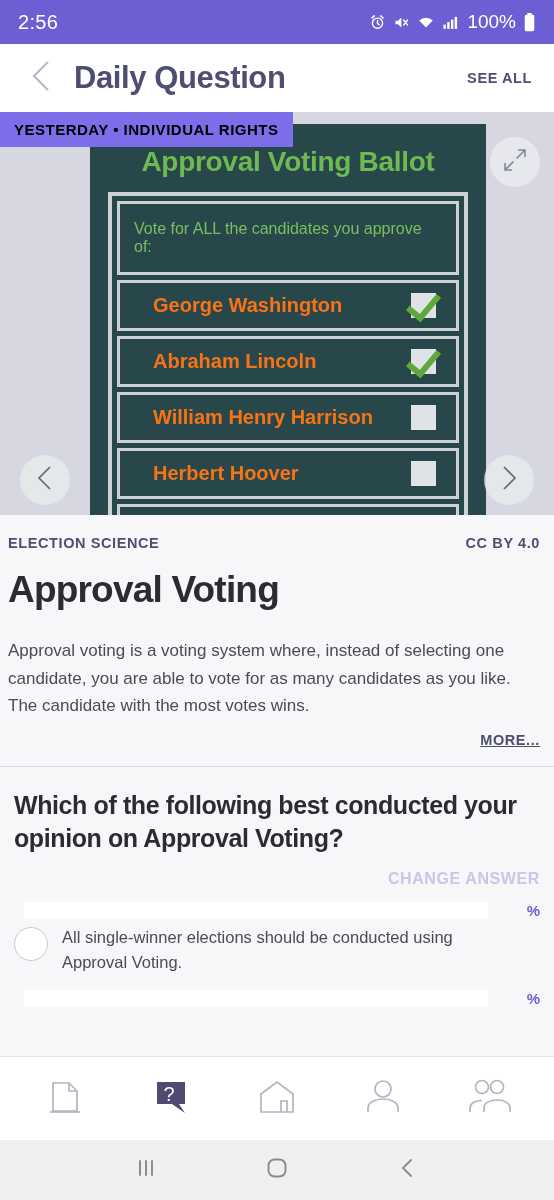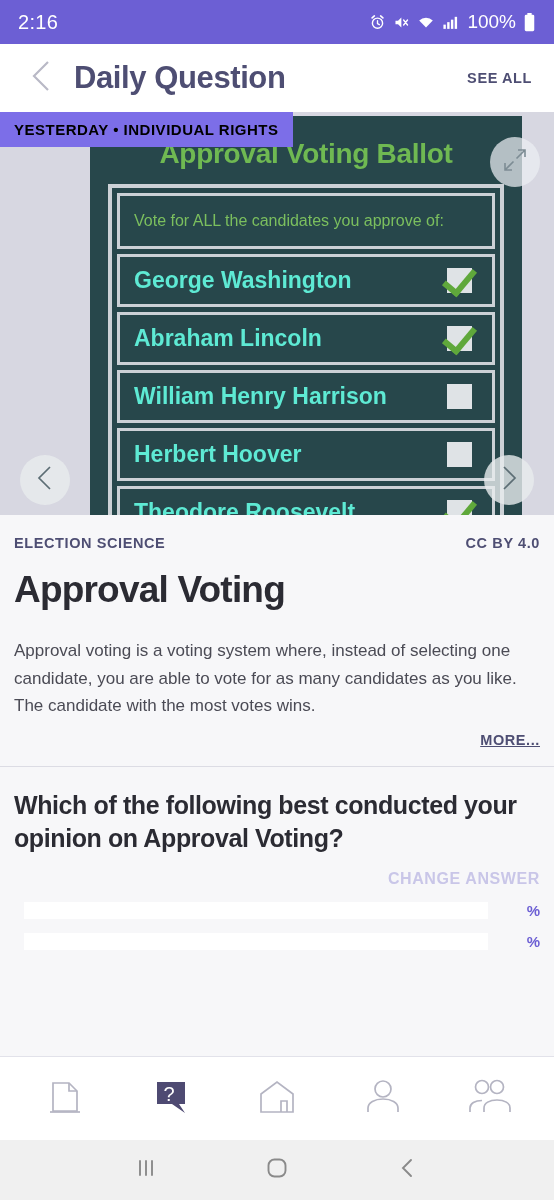--- a/index.html
+++ b/index.html
@@ -32,40 +32,40 @@
     margin-left:16px; letter-spacing:-0.4px;
   }
   .see-all {
     position:absolute; right:22px; top:50%; transform:translateY(-50%);
     font-size:14.5px; font-weight:bold; color:#4e4e73; letter-spacing:.6px;
   }
 
   
   .hero { position:relative; flex:0 0 403px; height:403px; background:#d7d7e1; overflow:hidden; }
   .hero-img {
-    position:absolute; left:90px; top:4px; width:432px; height:403px;
+    position:absolute; left:90px; top:12px; width:396px; height:403px;
     background:#27474b;
   }
   .ballot-title {
     color:#6fb952; font-size:28px; font-weight:bold;
     text-align:center; padding-top:22px; letter-spacing:-0.3px;
   }
   .ballot-box {
     margin:14px 18px 0 18px; border:4px solid #ccd1d6;
     padding:5px; display:flex; flex-direction:column; gap:5px;
   }
   .ballot-prompt {
     border:3px solid #ccd1d6; color:#7bbf5e; font-size:16px;
     padding:16px 14px; font-weight:500;
   }
   .ballot-row {
     border:3px solid #ccd1d6; display:flex; align-items:center;
     justify-content:space-between; padding:10px 14px; position:relative;
   }
-  .ballot-name { color:#5eead4; font-size:23px; font-weight:600; }
+  .ballot-name { color:#f97316; font-size:20px; font-weight:600;margin-left:19px; }
   .cbox { width:25px; height:25px; background:#dfe3e6; position:relative; margin-right:6px; }
   .cbox.checked::after {
     content:""; position:absolute; left:3px; top:-5px; width:13px; height:26px;
     border:solid #5fa83b; border-width:0 6px 6px 0; transform:rotate(40deg);
   }
 
   .badge {
     position:absolute; left:0; top:0; background:#7c6ee8; color:#000000;
     font-size:15px; font-weight:bold; letter-spacing:.5px;
     padding:9px 14px 9px 14px; z-index:5;
@@ -76,21 +76,21 @@
     display:flex; align-items:center; justify-content:center; z-index:5;
   }
   .nav-circle {
     position:absolute; top:455px; width:50px; height:50px; border-radius:50%;
     background:rgba(232,236,238,.80);
     display:flex; align-items:center; justify-content:center; z-index:6;
   }
   .nav-prev { left:20px; } .nav-next { right:20px; }
 
   
-  .article { background:#f7f7f9; padding:20px 14px 0 14px; flex:0 0 auto; }
+  .article { background:#f7f7f9; padding:20px 14px 0 8px; flex:0 0 auto; }
   .meta-row { display:flex; justify-content:space-between; align-items:center; }
   .meta-cat, .meta-lic {
     font-size:14.5px; font-weight:bold; color:#4e4e73; letter-spacing:.6px;
   }
   .article-title {
     font-size:37px; font-weight:bold; color:#2b2b33;
     margin-top:18px; letter-spacing:-0.8px;
   }
   .article-body {
     font-size:17px; line-height:1.62; color:#4b4b55; margin-top:26px;
@@ -144,21 +144,21 @@
     display:flex; align-items:center; justify-content:space-around; padding:0 80px;
   }
   .and-btn { display:flex; align-items:center; justify-content:center; width:60px; height:60px; }
 </style>
 </head>
 <body>
 
 <div id="app">
 
   <div class="statusbar">
-    <div class="status-time">2:16</div>
+    <div class="status-time">2:56</div>
     <div class="status-icons">
       <span>
         <svg width="17" height="17" viewBox="0 0 24 24" fill="#fff">
           <circle cx="12" cy="13" r="7.2" fill="none" stroke="#fff" stroke-width="2"></circle>
           <path d="M12 9.5v4l2.6 1.6" stroke="#fff" stroke-width="1.9" fill="none" stroke-linecap="round"></path>
           <path d="M4.4 5.6 7.6 2.8M19.6 5.6 16.4 2.8" stroke="#fff" stroke-width="2.3" stroke-linecap="round"></path>
         </svg>
       </span>
       <span>
         <svg width="17" height="17" viewBox="0 0 24 24">
@@ -270,20 +270,24 @@
 
   <div class="question-sec">
     <div class="question-text">Which of the following best conducted your opinion on Approval Voting?</div>
     <div class="change-answer">CHANGE ANSWER</div>
 
     <div class="option">
       <div class="opt-bar-row">
         <div class="opt-bar"></div>
         <div class="opt-pct">%</div>
       </div>
+      <div class="opt-body">
+        <div class="radio"></div>
+        <div class="opt-label">All single-winner elections should be conducted using Approval Voting.</div>
+      </div>
     </div>
 
     <div class="option">
       <div class="opt-bar-row">
         <div class="opt-bar"></div>
         <div class="opt-pct">%</div>
       </div>
     </div>
   </div>
 

